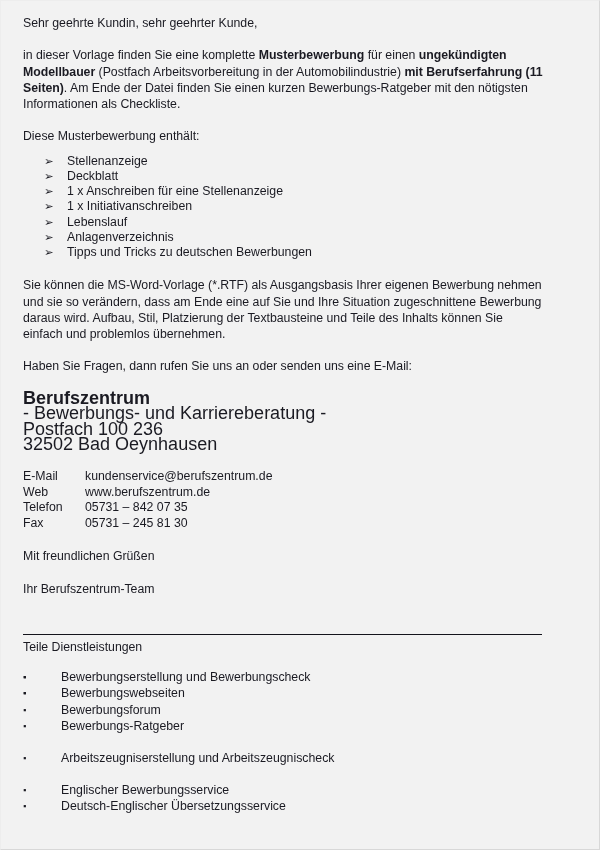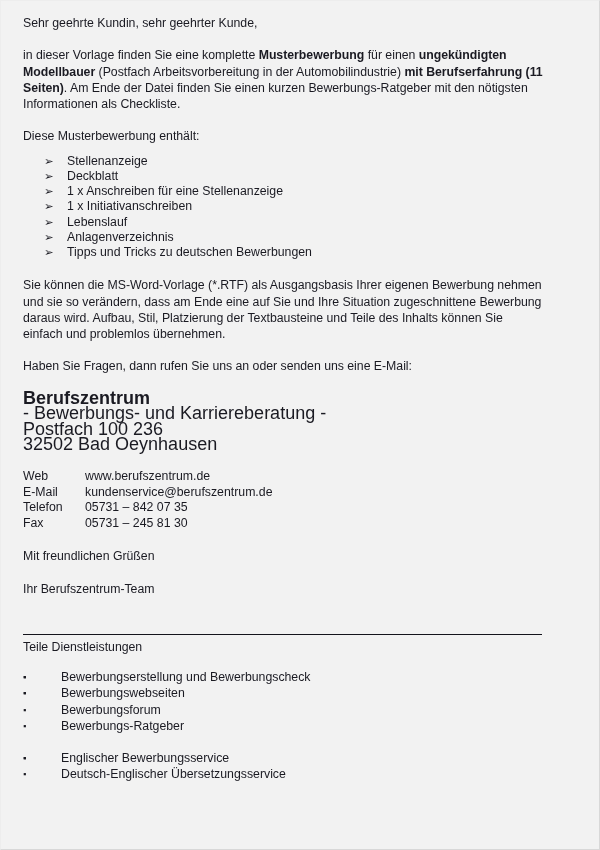--- a/index.html
+++ b/index.html
@@ -153,26 +153,26 @@
     <div class="addr-line b">Berufszentrum</div>
     <div class="addr-line">- Bewerbungs- und Karriereberatung -</div>
     <div class="addr-line">Postfach 100 236</div>
     <div class="addr-line">32502 Bad Oeynhausen</div>
 
     <div class="gap-sm"></div>
 
     <table class="contact">
       <tbody>
           <tr>
+        <td class="label">E-Mail</td>
+        <td>kundenservice@berufszentrum.de</td>
+      </tr>
+      <tr>
         <td class="label">Web</td>
         <td>www.berufszentrum.de</td>
-      </tr>
-      <tr>
-        <td class="label">E-Mail</td>
-        <td>kundenservice@berufszentrum.de</td>
       </tr>
       <tr>
         <td class="label">Telefon</td>
         <td>05731 – 842 07 35</td>
       </tr>
       <tr>
         <td class="label">Fax</td>
         <td>05731 – 245 81 30</td>
       </tr>
     </tbody>
@@ -197,21 +197,21 @@
 
     <div style="height:14px"></div>
 
     <ul class="square-list">
       <li><span class="bullet-square">▪</span></li>
       <li><span class="bullet-square">▪</span><span>Bewerbungserstellung und Bewerbungscheck</span></li>
       <li><span class="bullet-square">▪</span></li>
       <li><span class="bullet-square">▪</span><span>Bewerbungswebseiten</span></li>
       <li><span class="bullet-square">▪</span><span>Bewerbungsforum</span></li>
       <li><span class="bullet-square">▪</span><span>Bewerbungs-Ratgeber</span></li>
-      <li class="spaced"><span class="bullet-square">▪</span></li>
+      <li class="spaced"><span class="bullet-square">▪</span><span>Arbeitszeugniserstellung und Arbeitszeugnischeck</span></li>
       <li class="spaced"><span class="bullet-square">▪</span><span>Englischer Bewerbungsservice</span></li>
       <li><span class="bullet-square">▪</span><span>Deutsch-Englischer Übersetzungsservice</span></li>
     </ul>
 
     <div style="height:14px"></div>
 
   </div>
 </div>
 
 </body></html>

